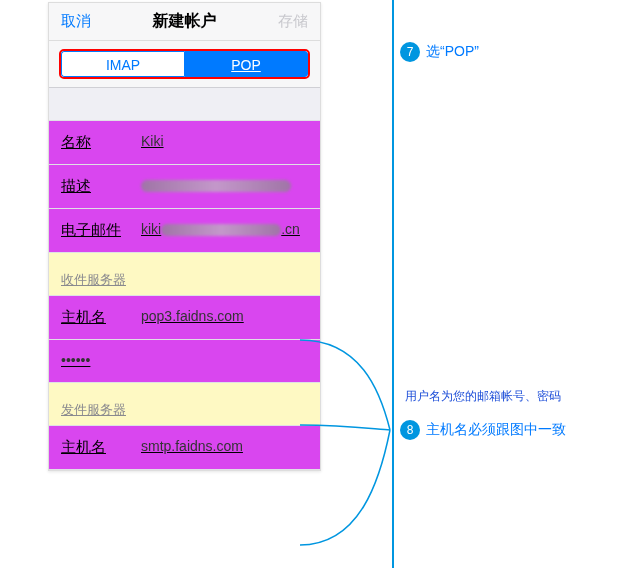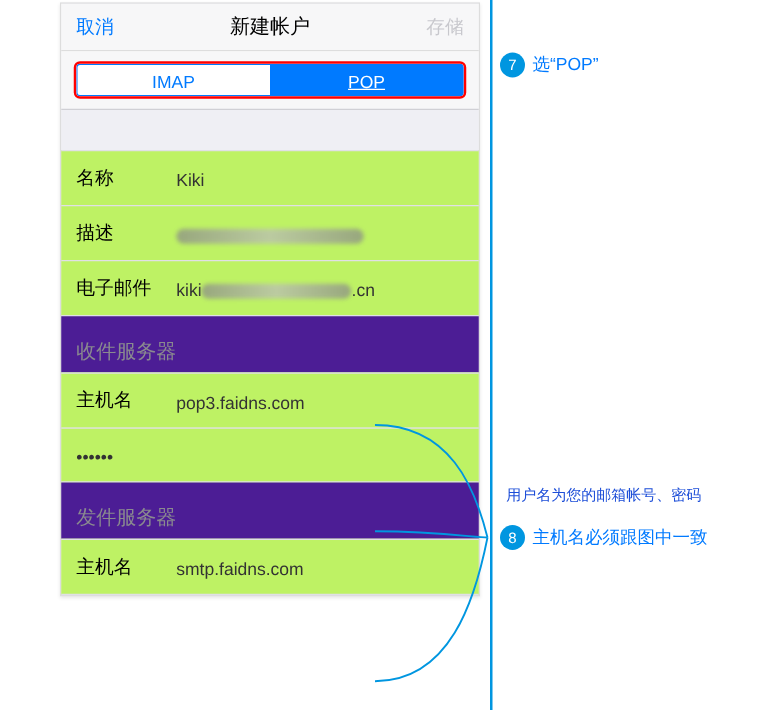--- a/index.html
+++ b/index.html
@@ -7,35 +7,35 @@
       font-family: -apple-system, "Helvetica Neue", "PingFang SC", "Microsoft YaHei", sans-serif;
       background: #fff;
       width: 618px;
       height: 568px;
       position: relative;
     }
     .phone {
       position: absolute;
       left: 48px;
       top: 2px;
-      width: 336px;
+      width: 273px;
       border: 1px solid #ddd;
       background: #efeff4;
       box-shadow: 0 1px 3px rgba(0,0,0,0.1);
     }
     .nav {
       display: flex;
       justify-content: space-between;
       align-items: center;
       padding: 8px 12px;
       background: #f7f7f8;
       border-bottom: 1px solid #ddd;
     }
     .nav-cancel { color: #007aff; font-size: 15px; }
-    .nav-title { font-size: 16px; color: #000; font-weight: 400; }
+    .nav-title { font-size: 16px; color: #000; font-weight: 700; }
     .nav-save { color: #c8c8cd; font-size: 15px; }
     .seg-wrap {
       padding: 8px 10px;
       background: #f7f7f8;
       border-bottom: 1px solid #d0d0d5;
     }
     .seg {
       display: flex;
       border: 2px solid #f00;
       border-radius: 5px;
@@ -47,31 +47,33 @@
       text-align: center;
       line-height: 26px;
       font-size: 14px;
       border: 1px solid #007aff;
     }
     .seg-imap { color: #007aff; background: #fff; border-right: none; border-radius: 3px 0 0 3px; }
     .seg-pop { color: #fff; background: #007aff; border-radius: 0 3px 3px 0; text-decoration: underline; }
     .blank { height: 32px; background: #efeff4; }
     .section-h {
       padding: 18px 12px 6px;
-      font-size: 16px;
+      font-size: 13px;
       color: #8a8a8f;
-      background: #4c1d95;
+      background: #fef9c3;
+      text-decoration: underline;
     }
     .row {
       display: flex;
-      align-items: flex-end;
-      background: #bef264;
+      align-items: flex-start;
+      background: #d946ef;
       border-top: 1px solid #e0e0e5;
       padding: 12px 12px;
       min-height: 44px;
+      text-decoration: underline;
     }
     .row:last-child { border-bottom: 1px solid #e0e0e5; }
     .row-block > .row:first-child { border-top: 1px solid #e0e0e5; }
     .label {
       width: 80px;
       font-size: 15px;
       color: #000;
     }
     .value {
       flex: 1;

